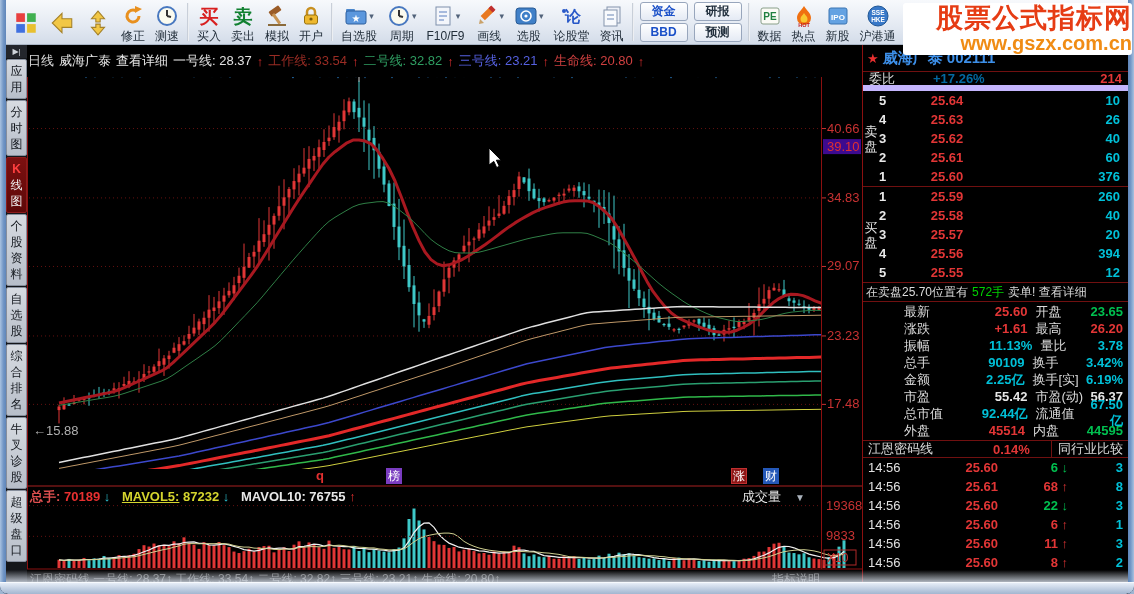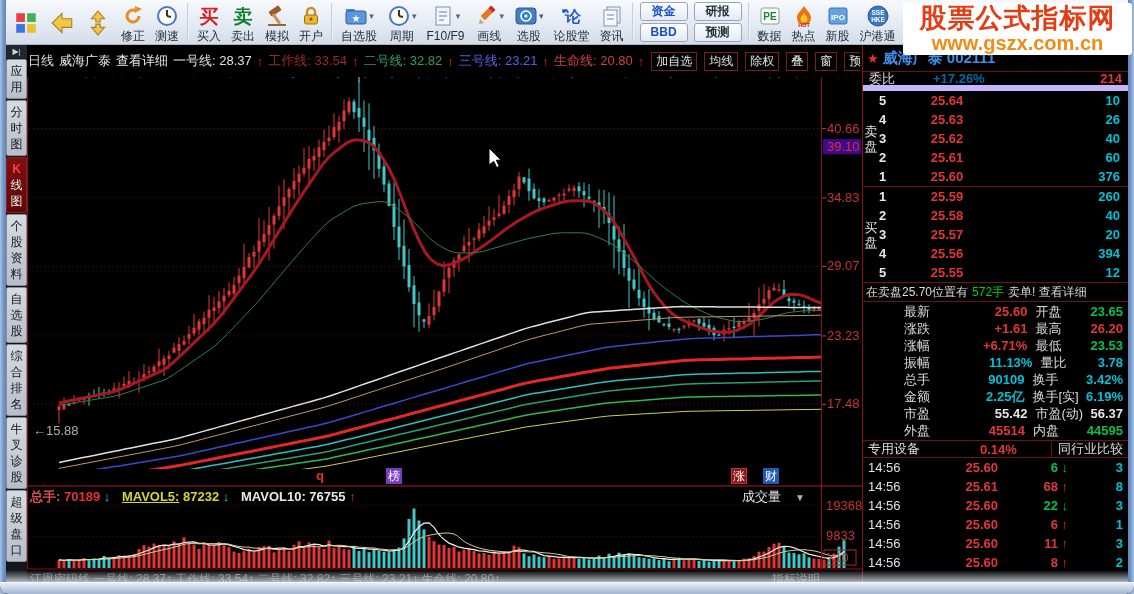--- a/index.html
+++ b/index.html
@@ -17,21 +17,21 @@
     padding:1px 3px 0;margin:0 1px;border:1px solid transparent;border-radius:3px;cursor:default;}
   .tb-ico-row{display:flex;align-items:center;height:26px;}
   .tb-lbl{font-size:12px;color:#222e3a;line-height:14px;}
   .tb-caret{font-size:9px;color:#51627a;margin-left:1px;}
   .tb-sep{width:2px;height:38px;margin:0 3px;background:linear-gradient(90deg,#b6bfcc,#ffffff);}
   .tb-stack{display:inline-flex;flex-direction:column;gap:2px;margin:0 3px;}
   .tb-mini{width:48px;height:19px;font-size:12px;font-weight:bold;line-height:17px;text-align:center;
     border:1px solid #98a6bc;border-radius:3px;background:linear-gradient(#ffffff,#e4eaf4);}
   
   .watermark{position:absolute;left:903px;top:3px;width:229px;height:52px;background:#ffffff;z-index:50;
-    border-radius:3px;text-align:center;line-height:1;}
+    border-radius:3px;text-align:right;line-height:1;}
   .wm1{font-size:27px;font-weight:bold;color:#e63c14;letter-spacing:1px;margin-top:2px;}
   .wm2{font-size:20px;font-weight:bold;color:#f08c14;margin-top:1px;}
   
   .sidebar{position:absolute;left:6px;top:45px;width:21px;height:537px;background:#14161a;z-index:4;}
   .sb-collapse{height:13px;background:#23262c;color:#cfd4da;font-size:8px;text-align:center;line-height:13px;}
   .sb-tab{margin:1px 0;padding:3px 0;background:linear-gradient(#d7dbe1,#b7bec9);border:1px solid #868e9c;
     border-radius:2px;color:#14181e;font-size:12px;line-height:16px;text-align:center;cursor:default;}
   .sb-tab.active{background:linear-gradient(#7c1010,#5d0808);border-color:#8d1c1c;color:#f0f0f0;}
   .sb-tab.active .kred{color:#ff4040;font-weight:bold;}
   
@@ -357,28 +357,20 @@
       <span style="color: rgb(224, 224, 224);">一号线: 28.37</span>
       <span class="up-arr">↑</span>
       <span style="color: rgb(154, 44, 36);">工作线: 33.54</span>
       <span class="up-arr">↑</span>
       <span style="color: rgb(47, 158, 98);">二号线: 32.82</span>
       <span class="up-arr">↑</span>
       <span style="color: rgb(85, 96, 224);">三号线: 23.21</span>
       <span class="up-arr">↑</span>
       <span style="color: rgb(208, 64, 64);">生命线: 20.80</span>
       <span class="up-arr">↑</span>
-      <div class="hd-btns">
-        <span class="hd-btn">加自选</span>
-        <span class="hd-btn">均线</span>
-        <span class="hd-btn">除权</span>
-        <span class="hd-btn">叠</span>
-        <span class="hd-btn">窗</span>
-        <span class="hd-btn">预测</span>
-      </div>
     </div>
 
   <div class="chart-wrap">
     <svg id="chart-svg" width="835" height="537" viewBox="0 0 835 537" xmlns="http://www.w3.org/2000/svg">
         <defs>
           <clipPath id="mainclip">
             <rect x="1" y="20" width="793" height="404"></rect>
           </clipPath>
         </defs>
         <line x1="2" y1="15" x2="793" y2="15" stroke="#641010" stroke-dasharray="1 3"></line>
@@ -1094,26 +1086,20 @@
           <span class="l2">开盘</span>
           <span class="v2 c-green">23.65</span>
         </div>
         <div class="q-srow">
           <span class="l1">涨跌</span>
           <span class="v1 c-red">+1.61</span>
           <span class="l2">最高</span>
           <span class="v2 c-red">26.20</span>
         </div>
         <div class="q-srow">
-          <span class="l1">涨幅</span>
-          <span class="v1 c-red">+6.71%</span>
-          <span class="l2">最低</span>
-          <span class="v2 c-green">23.53</span>
-        </div>
-        <div class="q-srow">
           <span class="l1">振幅</span>
           <span class="v1 c-cyan">11.13%</span>
           <span class="l2">量比</span>
           <span class="v2 c-cyan">3.78</span>
         </div>
         <div class="q-srow">
           <span class="l1">总手</span>
           <span class="v1 c-cyan">90109</span>
           <span class="l2">换手</span>
           <span class="v2 c-cyan">3.42%</span>
@@ -1124,28 +1110,34 @@
           <span class="l2">换手[实]</span>
           <span class="v2 c-cyan">6.19%</span>
         </div>
         <div class="q-srow">
           <span class="l1">市盈</span>
           <span class="v1 c-white">55.42</span>
           <span class="l2">市盈(动)</span>
           <span class="v2 c-white">56.37</span>
         </div>
         <div class="q-srow">
+          <span class="l1">总市值</span>
+          <span class="v1 c-cyan">92.44亿</span>
+          <span class="l2">流通值</span>
+          <span class="v2 c-cyan">67.50亿</span>
+        </div>
+        <div class="q-srow">
           <span class="l1">外盘</span>
           <span class="v1 c-red">45514</span>
           <span class="l2">内盘</span>
           <span class="v2 c-green">44595</span>
         </div>
       </div>
       <div class="q-sector">
-        <span>专用设备</span>
+        <span>江恩密码线</span>
         <span class="v">0.14%</span>
         <span class="d"></span>
         <span>同行业比较</span>
       </div>
       <div class="q-trow">
         <span class="t">14:56</span>
         <span class="p">25.60</span>
         <span class="v c-green">6 ↓</span>
         <span class="n">3</span>
       </div>

